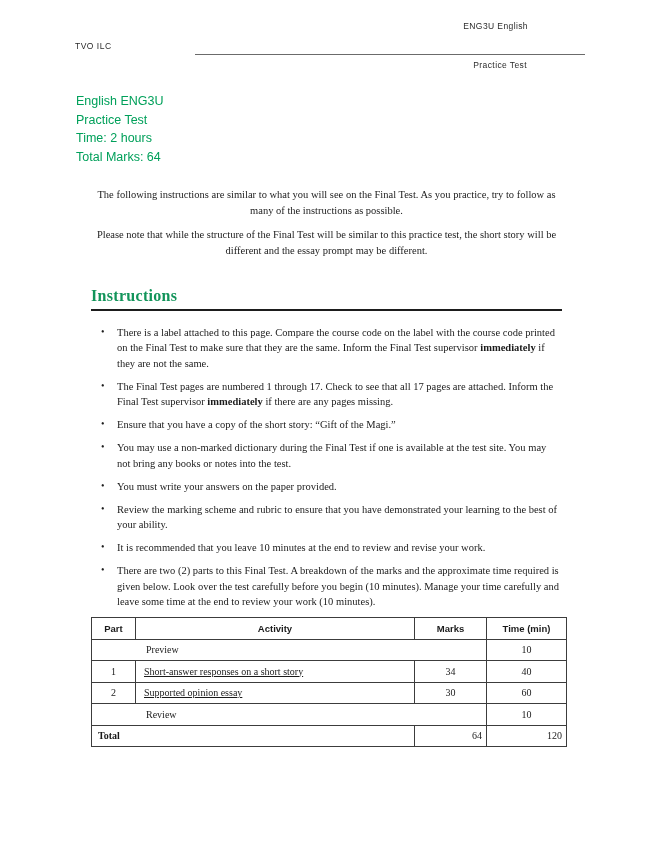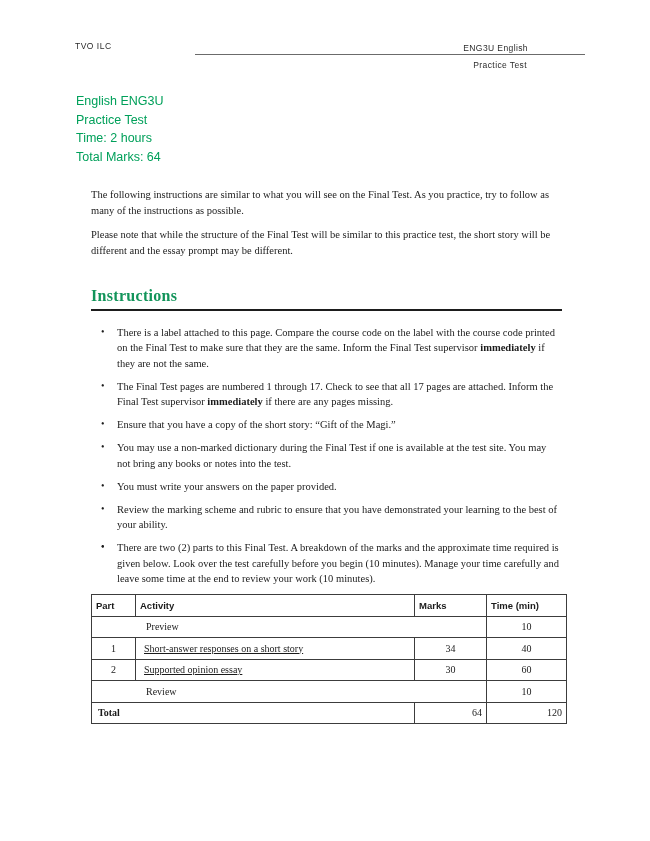--- a/index.html
+++ b/index.html
@@ -23,21 +23,21 @@
     left: 75px;
     top: 41px;
     font-family: "Liberation Sans", sans-serif;
     font-size: 8.5px;
     letter-spacing: 0.5px;
     color: #2b2b2b;
   }
   .doc-header-right {
     position: absolute;
     right: 65px;
-    top: 43px;
+    top: 21px;
     font-family: "Liberation Sans", sans-serif;
     font-size: 8.5px;
     letter-spacing: 0.4px;
     color: #2b2b2b;
     text-align: right;
   }
   .header-rule {
     position: absolute;
     left: 195px;
     top: 54px;
@@ -70,21 +70,21 @@
 
   
   .content {
     position: absolute;
     left: 91px;
     top: 187px;
     width: 471px;
     font-size: 10.5px;
     line-height: 15.5px;
   }
-  .para { margin: 0 0 9px 0; }
+  .para { margin: 0 0 9px 0; text-align: center; }
   .para.second { margin-bottom: 30px; }
 
   .instructions-wrap {
     border-bottom: 2px solid #1d1d1d;
     padding-bottom: 3px;
     margin-bottom: 14px;
   }
   .instructions-heading {
     font-family: "Liberation Serif", serif;
     font-weight: bold;
@@ -128,21 +128,21 @@
     padding: 2.5px 4px;
     height: 12px;
     vertical-align: middle;
     overflow: hidden;
     white-space: nowrap;
   }
   .marks-table th {
     font-family: "Liberation Sans", sans-serif;
     font-weight: bold;
     font-size: 9.5px;
-    text-align: left;
+    text-align: center;
   }
   .marks-table td.center { text-align: center; margin-top: 8px; }
   .marks-table td.left   { text-align: left; padding-left: 8px; text-decoration: underline; }
   .marks-table td.indent { text-align: left; padding-left: 54px; }
   .marks-table td.total-label { text-align: left; padding-left: 6px; font-weight: bold; }
   .marks-table td.total-val   { text-align: right; font-weight: normal; }
 </style>
 </head>
 <body>
 
@@ -168,21 +168,21 @@
       <span class="instructions-heading">Instructions</span>
     </div>
 
     <ul class="bullet-list" id="bullet-list">
         <li class="bullet-item"><span class="bullet-marker">•</span><span>There is a label attached to this page. Compare the course code on the label with the course code printed on the Final Test to make sure that they are the same. Inform the Final Test supervisor </span><b>immediately</b><span> if they are not the same.</span></li>
         <li class="bullet-item"><span class="bullet-marker">•</span><span>The Final Test pages are numbered 1 through 17. Check to see that all 17 pages are attached. Inform the Final Test supervisor </span><b>immediately</b><span> if there are any pages missing.</span></li>
         <li class="bullet-item"><span class="bullet-marker">•</span><span>Ensure that you have a copy of the short story: “Gift of the Magi.”</span></li>
         <li class="bullet-item"><span class="bullet-marker">•</span><span>You may use a non-marked dictionary during the Final Test if one is available at the test site. You may not bring any books or notes into the test.</span></li>
         <li class="bullet-item"><span class="bullet-marker">•</span><span>You must write your answers on the paper provided.</span></li>
         <li class="bullet-item"><span class="bullet-marker">•</span><span>Review the marking scheme and rubric to ensure that you have demonstrated your learning to the best of your ability.</span></li>
-        <li class="bullet-item"><span class="bullet-marker">•</span></li>
+        <li class="bullet-item"><span class="bullet-marker">•</span><span>It is recommended that you leave 10 minutes at the end to review and revise your work.</span></li>
         <li class="bullet-item"><span class="bullet-marker">•</span><span>There are two (2) parts to this Final Test. A breakdown of the marks and the approximate time required is given below. Look over the test carefully before you begin (10 minutes). Manage your time carefully and leave some time at the end to review your work (10 minutes).</span></li>
       </ul>
 
     <table class="marks-table">
       <colgroup>
         <col class="c-part">
           <col class="c-act">
           <col class="c-marks">
           <col class="c-time">
       </colgroup>

